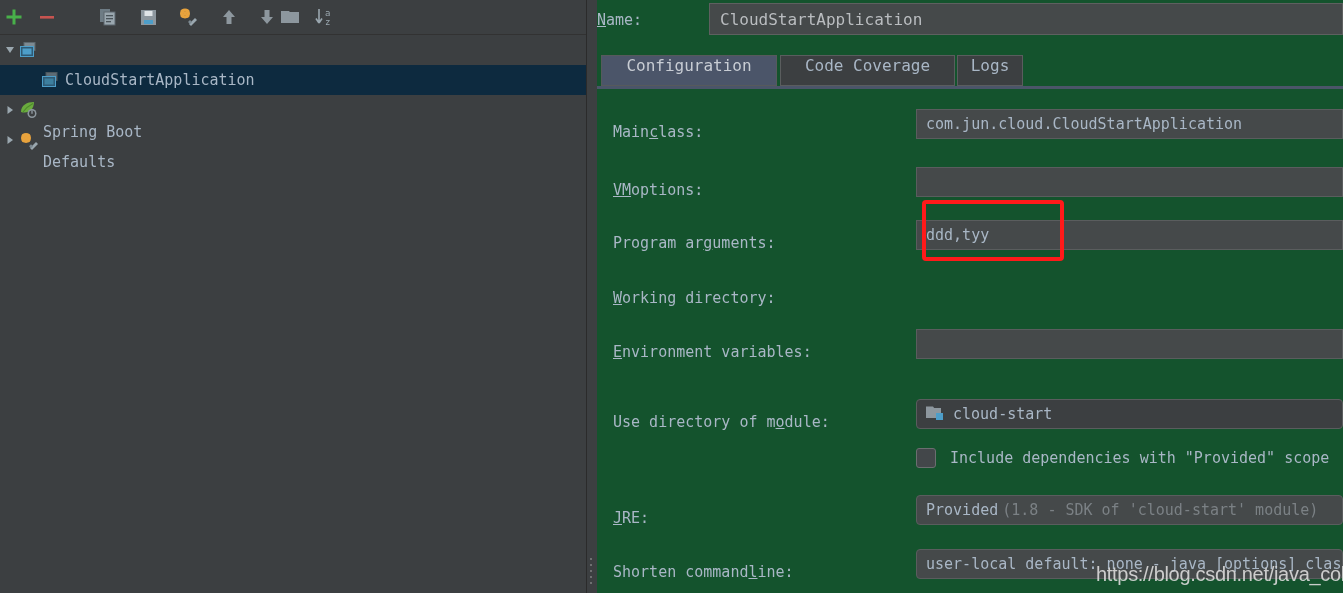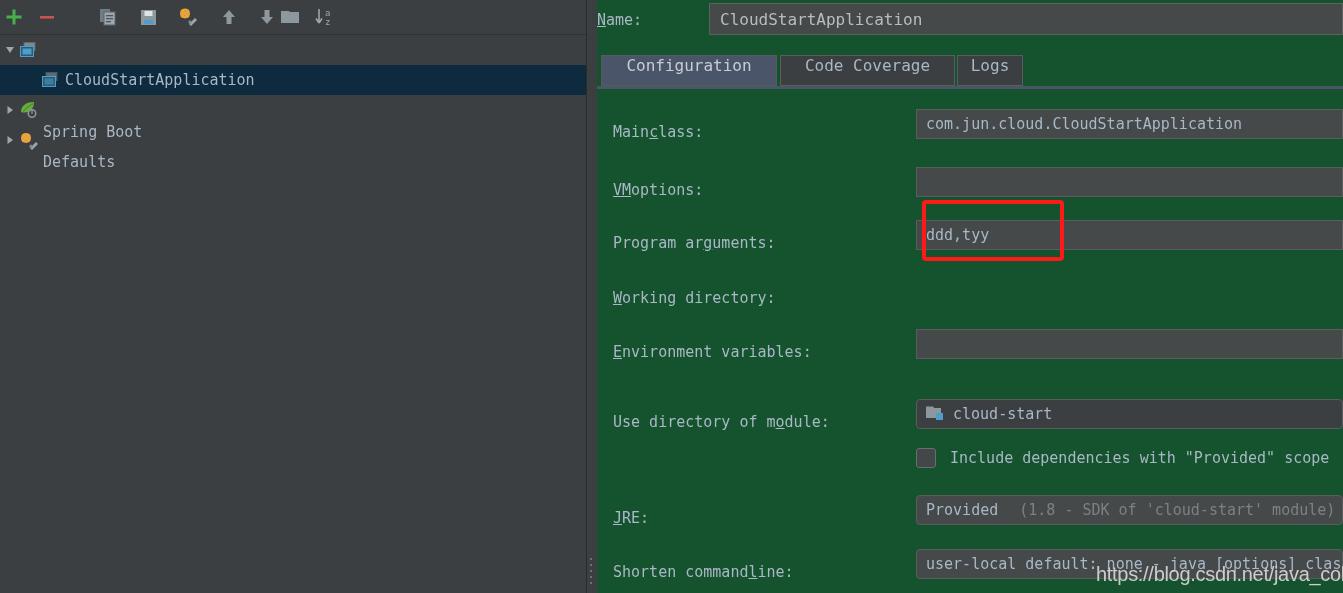--- a/index.html
+++ b/index.html
@@ -531,21 +531,21 @@
       </div>
     </div>
 
     <div class="form-row" style="top:396px;">
       <div class="f-label">
           <span class="mn">J</span>
           <span>RE:</span>
         </div>
       <div class="f-input rounded">
         <span>Provided</span>
-        <span class="dim" style="margin-left:21px;">(1.8 - SDK of 'cloud-start' module)</span>
+        <span class="dim" style="margin-left:4px;">(1.8 - SDK of 'cloud-start' module)</span>
       </div>
     </div>
 
     <div class="form-row" style="top:450px;">
       <div class="f-label">
           <span>Shorten command </span>
           <span class="mn">l</span>
           <span>ine:</span>
         </div>
       <div class="f-input rounded">user-local default: none - java [options] classname [args]</div>

